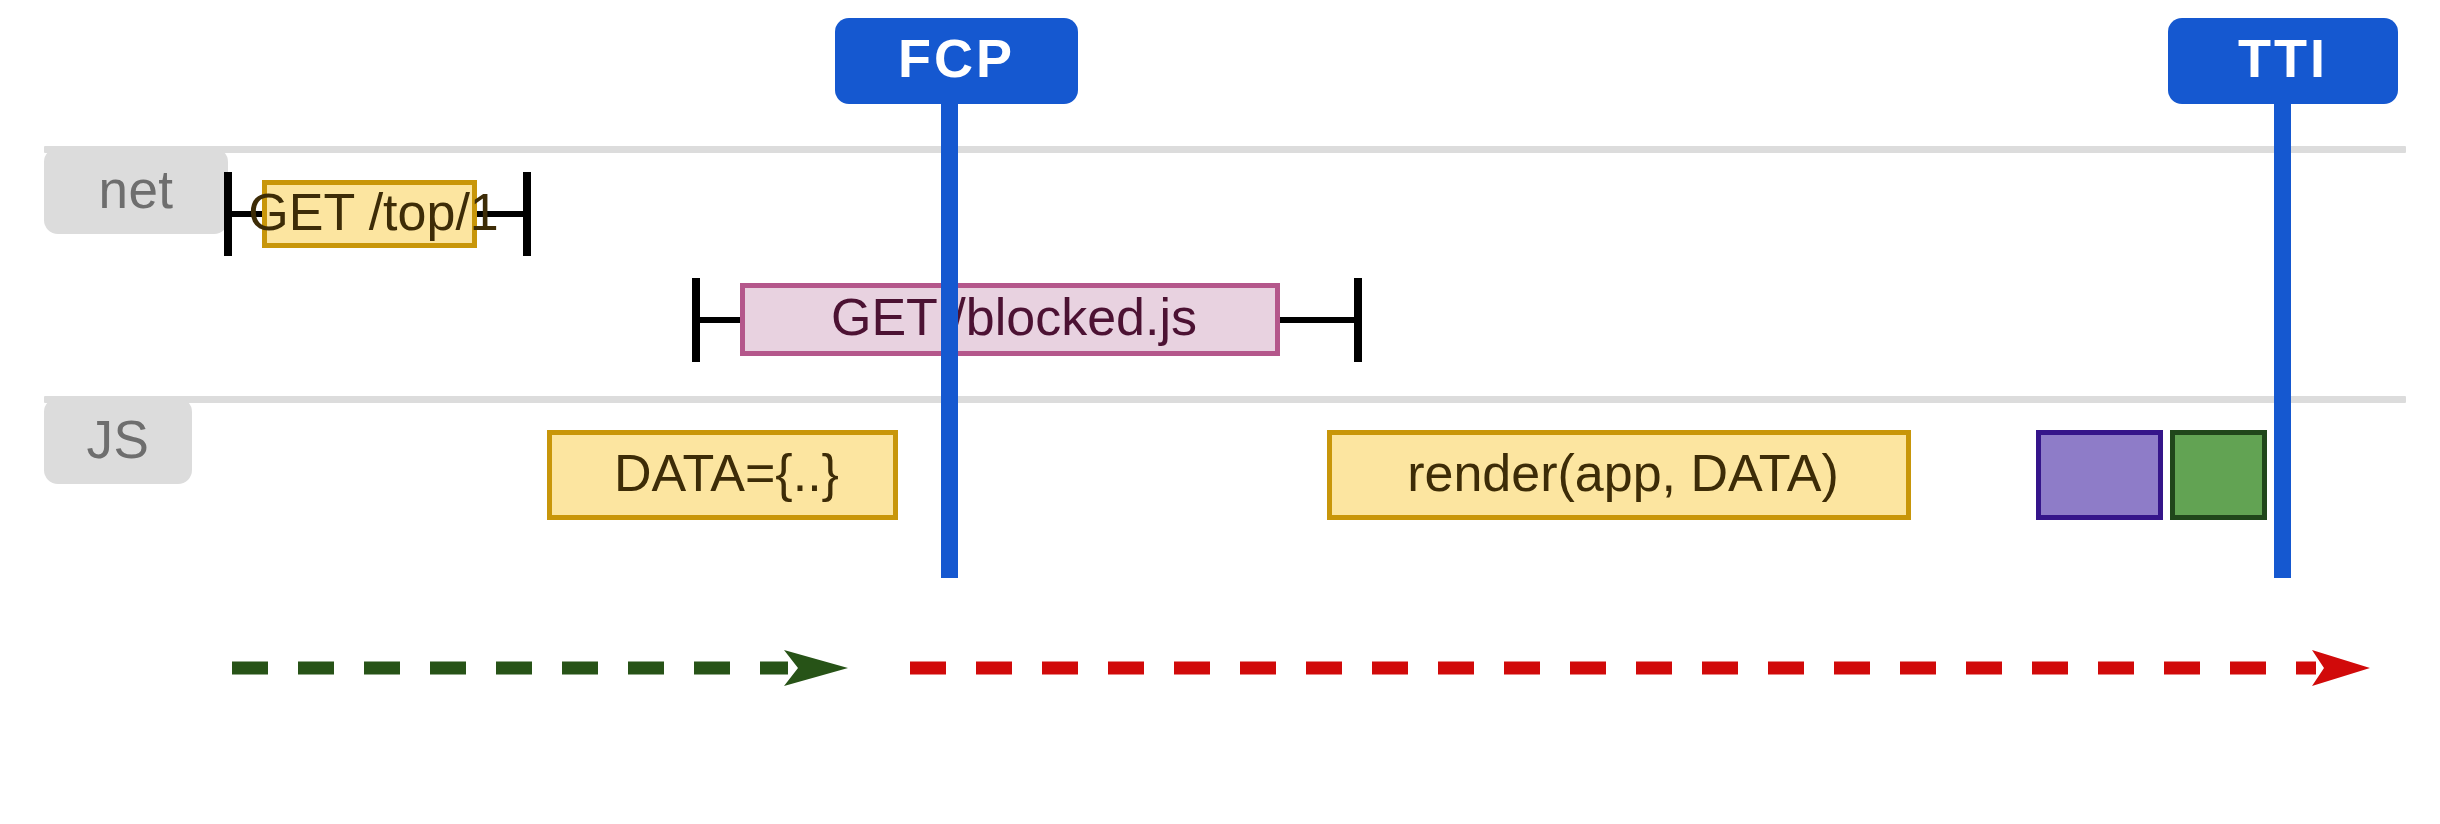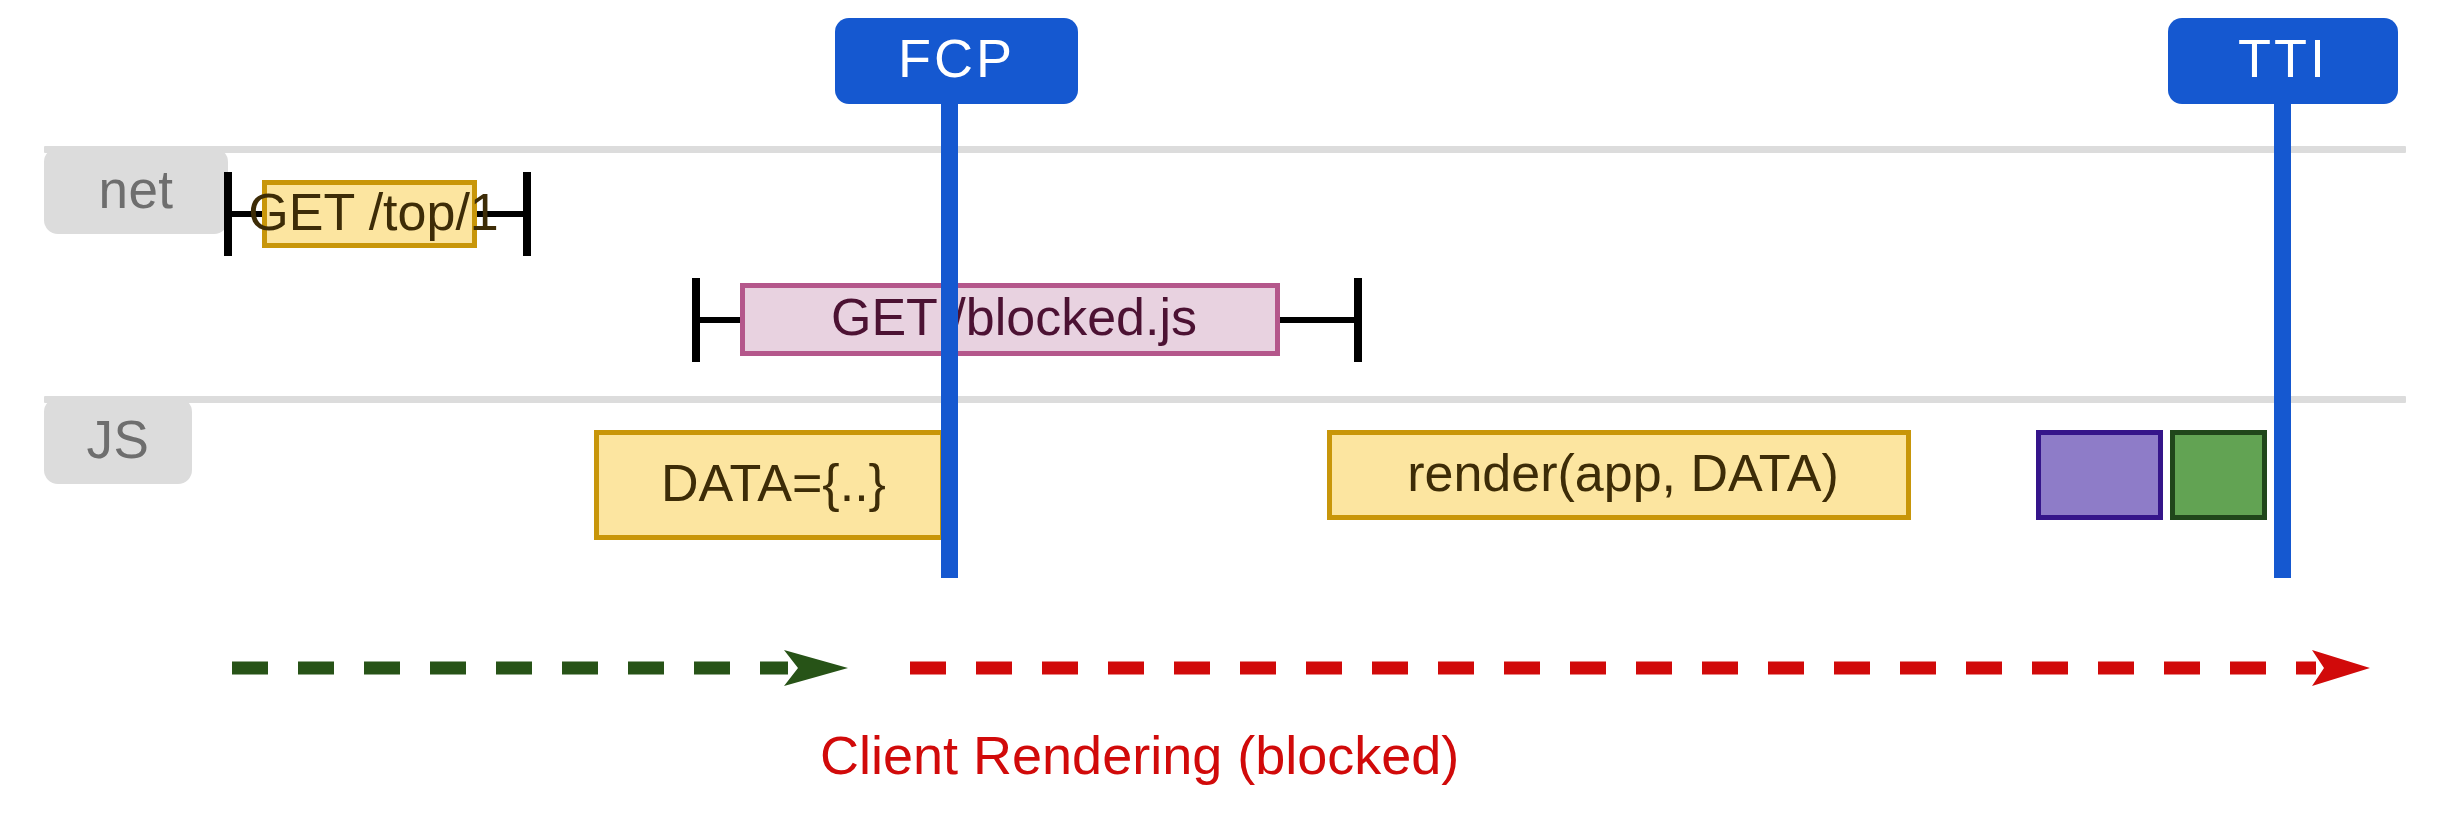--- a/index.html
+++ b/index.html
@@ -56,21 +56,21 @@
   .milestone .m-badge {
     position: absolute;
     top: 18px;
     display: flex;
     align-items: center;
     justify-content: center;
     background: #1558d0;
     color: #ffffff;
     border-radius: 14px;
     font-size: 54px;
-    font-weight: normal;
+    font-weight: bold;
     letter-spacing: 3px;
     height: 86px;
     box-sizing: border-box;
     padding: 0 26px 6px 26px;
     white-space: nowrap;
   }
   .milestone .m-line {
     position: absolute;
     width: 17px;
     background: #1558d0;
@@ -167,21 +167,21 @@
   <div class="bar yellow" style="left:262px; top:180px; width:215px; height:68px;">GET /top/1</div>
 
   <div class="whisker">
     <div class="w-cap" style="left:692px;  top:278px; height:84px;"></div>
     <div class="w-stem" style="left:692px;  top:317px; width:56px;"></div>
     <div class="w-stem" style="left:1274px; top:317px; width:86px;"></div>
     <div class="w-cap" style="left:1354px; top:278px; height:84px;"></div>
   </div>
   <div class="bar pink" style="left:740px; top:283px; width:540px; height:73px;">GET /blocked.js</div>
 
-  <div class="bar yellow" style="left:594px; top:430px; width:351px; height:110px;">DATA={..}</div>
+  <div class="bar yellow" style="left:547px; top:430px; width:351px; height:90px;">DATA={..}</div>
 
   <div class="bar yellow" style="left:1327px; top:430px; width:584px; height:90px;">render(app, DATA)</div>
 
   <div class="bar purple" style="left:2036px; top:430px; width:127px; height:90px;"></div>
   <div class="bar green" style="left:2170px; top:430px; width:97px; height:90px;"></div>
 
   <div class="milestone" id="milestone-fcp">
     <div class="m-line"></div>
     <div class="m-badge">FCP</div>
   </div>
@@ -197,15 +197,14 @@
       <polygon points="556,2 620,20 556,38 570,20" fill="#275317"></polygon>
     </svg>
   </div>
 
   <div class="phase-arrow" style="left:906px; top:648px; width:1468px;">
     <svg width="1468" height="40" viewBox="0 0 1468 40">
       <line x1="4" y1="20" x2="1410" y2="20" stroke="#d10a0a" stroke-width="13" stroke-dasharray="36 30" stroke-linecap="butt"></line>
       <polygon points="1406,2 1464,20 1406,38 1418,20" fill="#d10a0a"></polygon>
     </svg>
   </div>
-  <div class="phase-label client" style="left:820px; top:728px; width:620px;">Client Rendering (blocked)</div>
 
 </div>
 
 </body></html>

